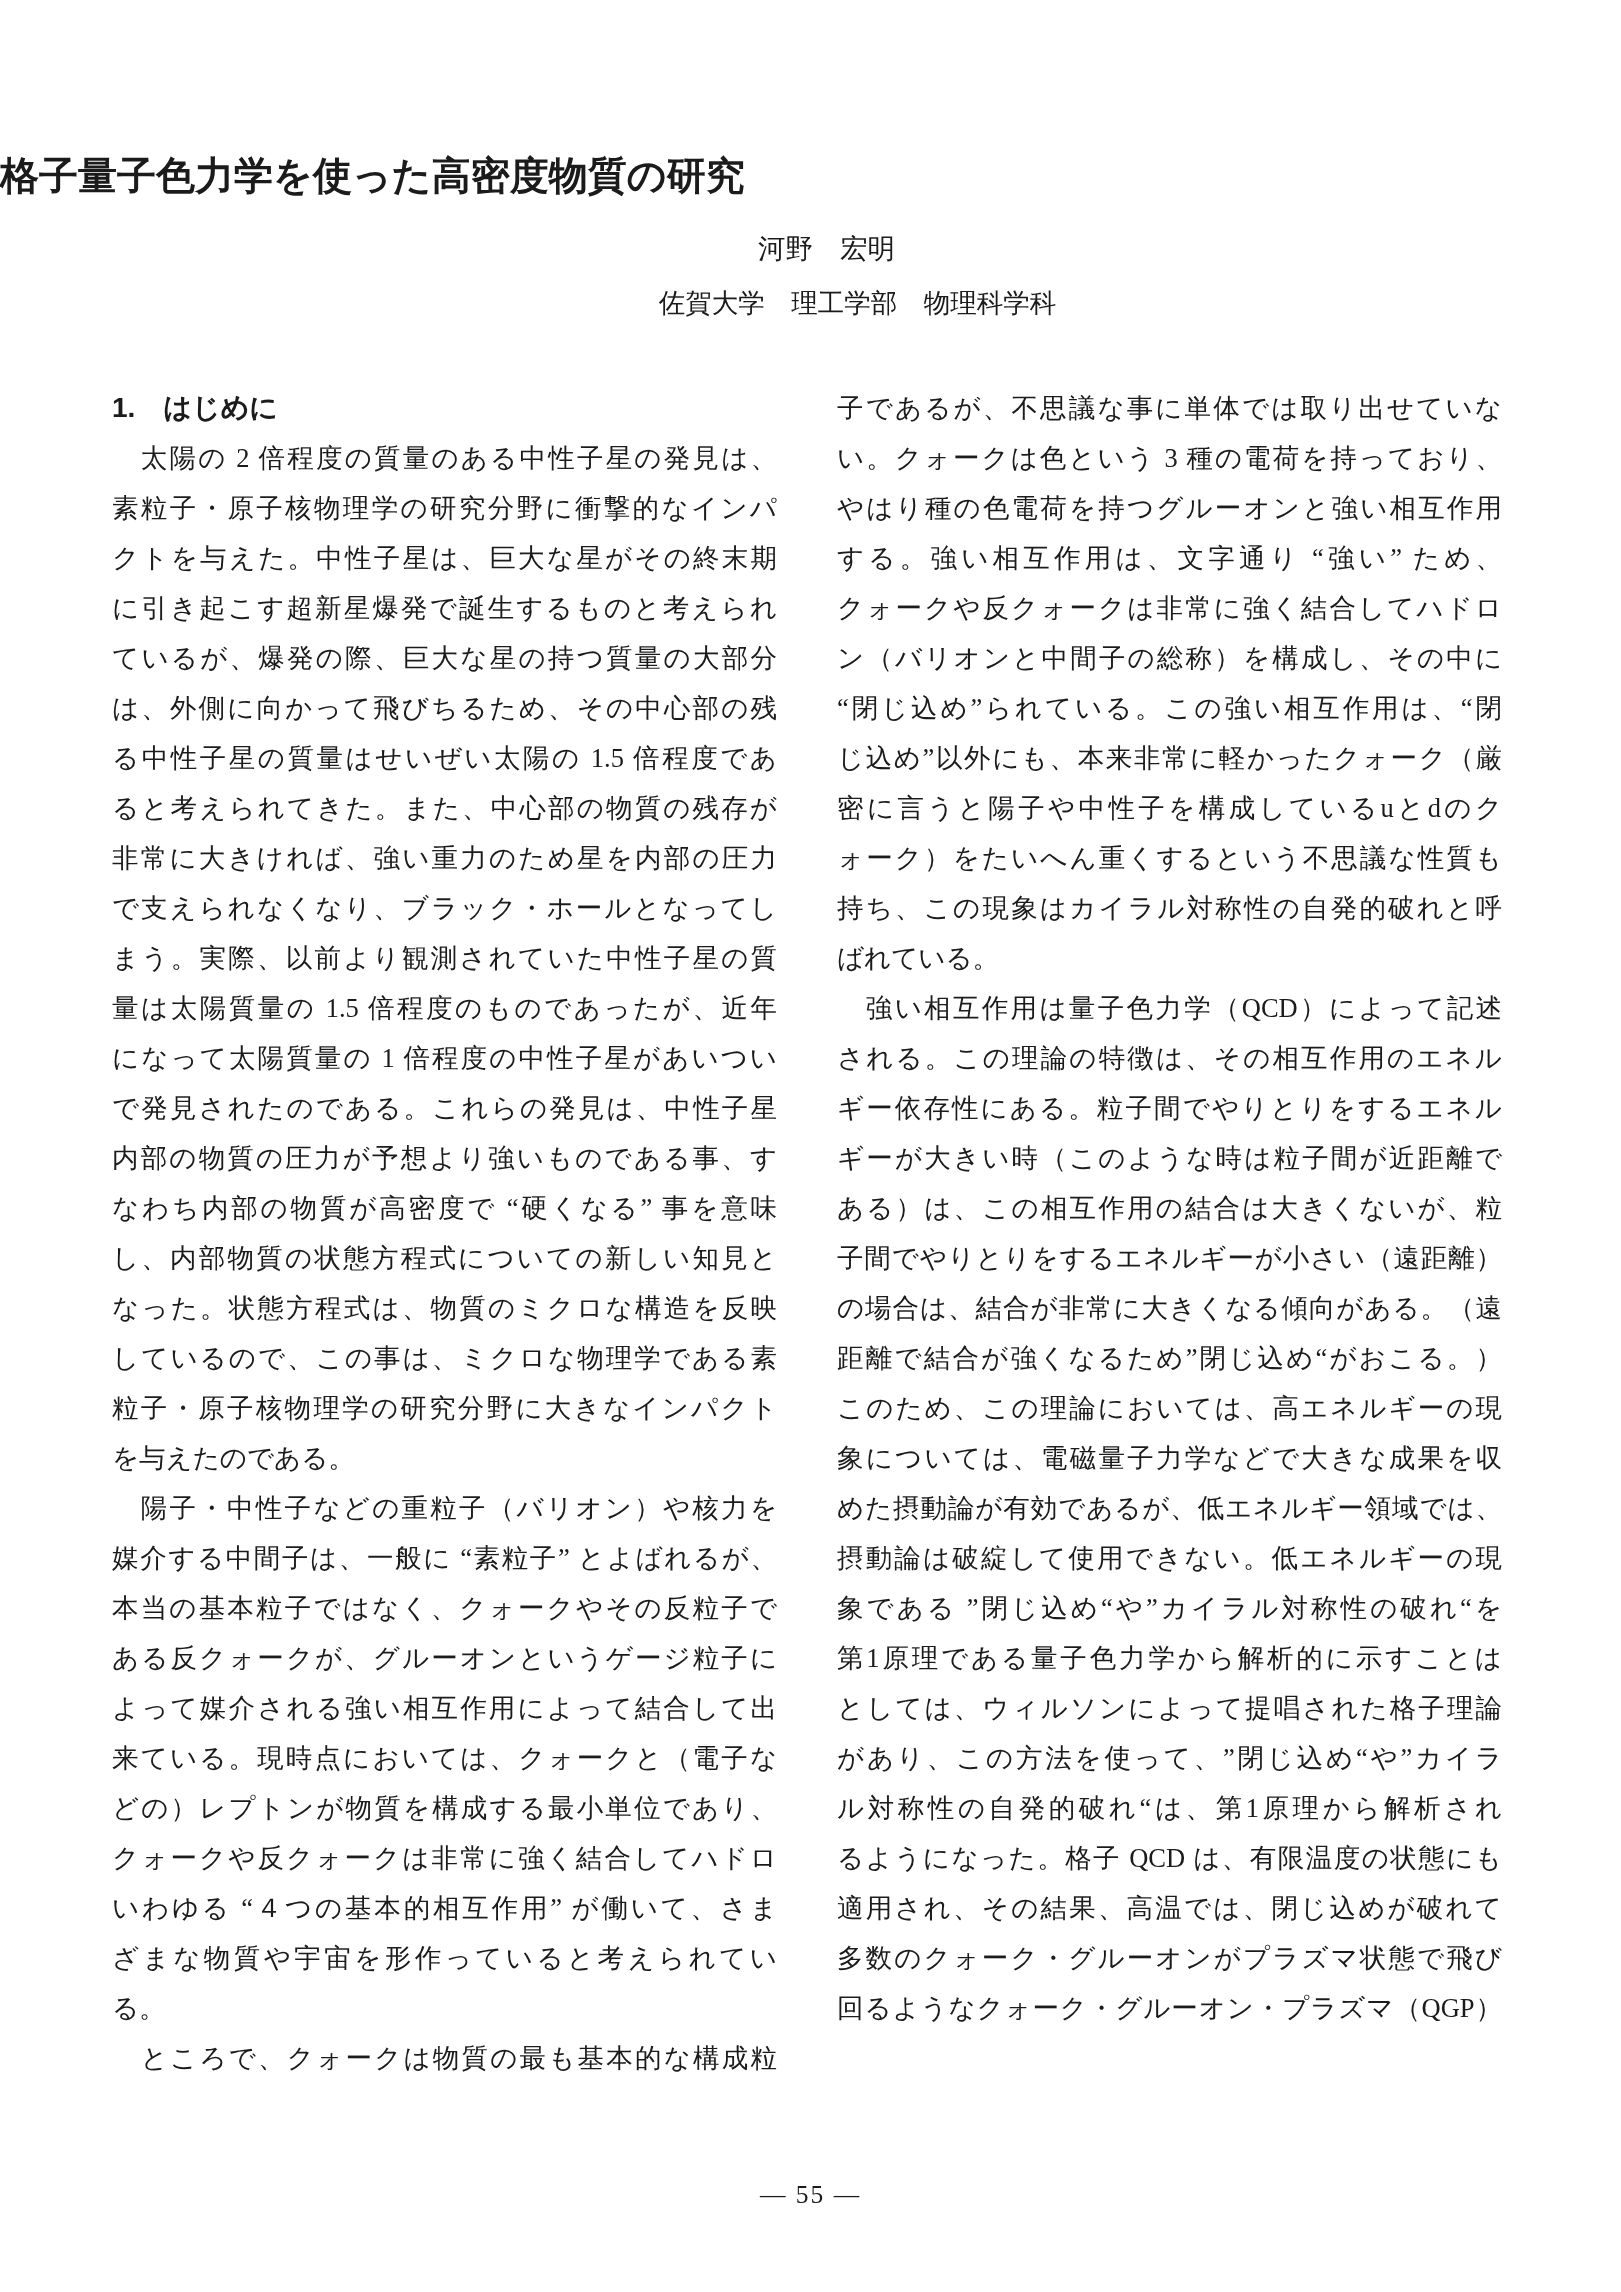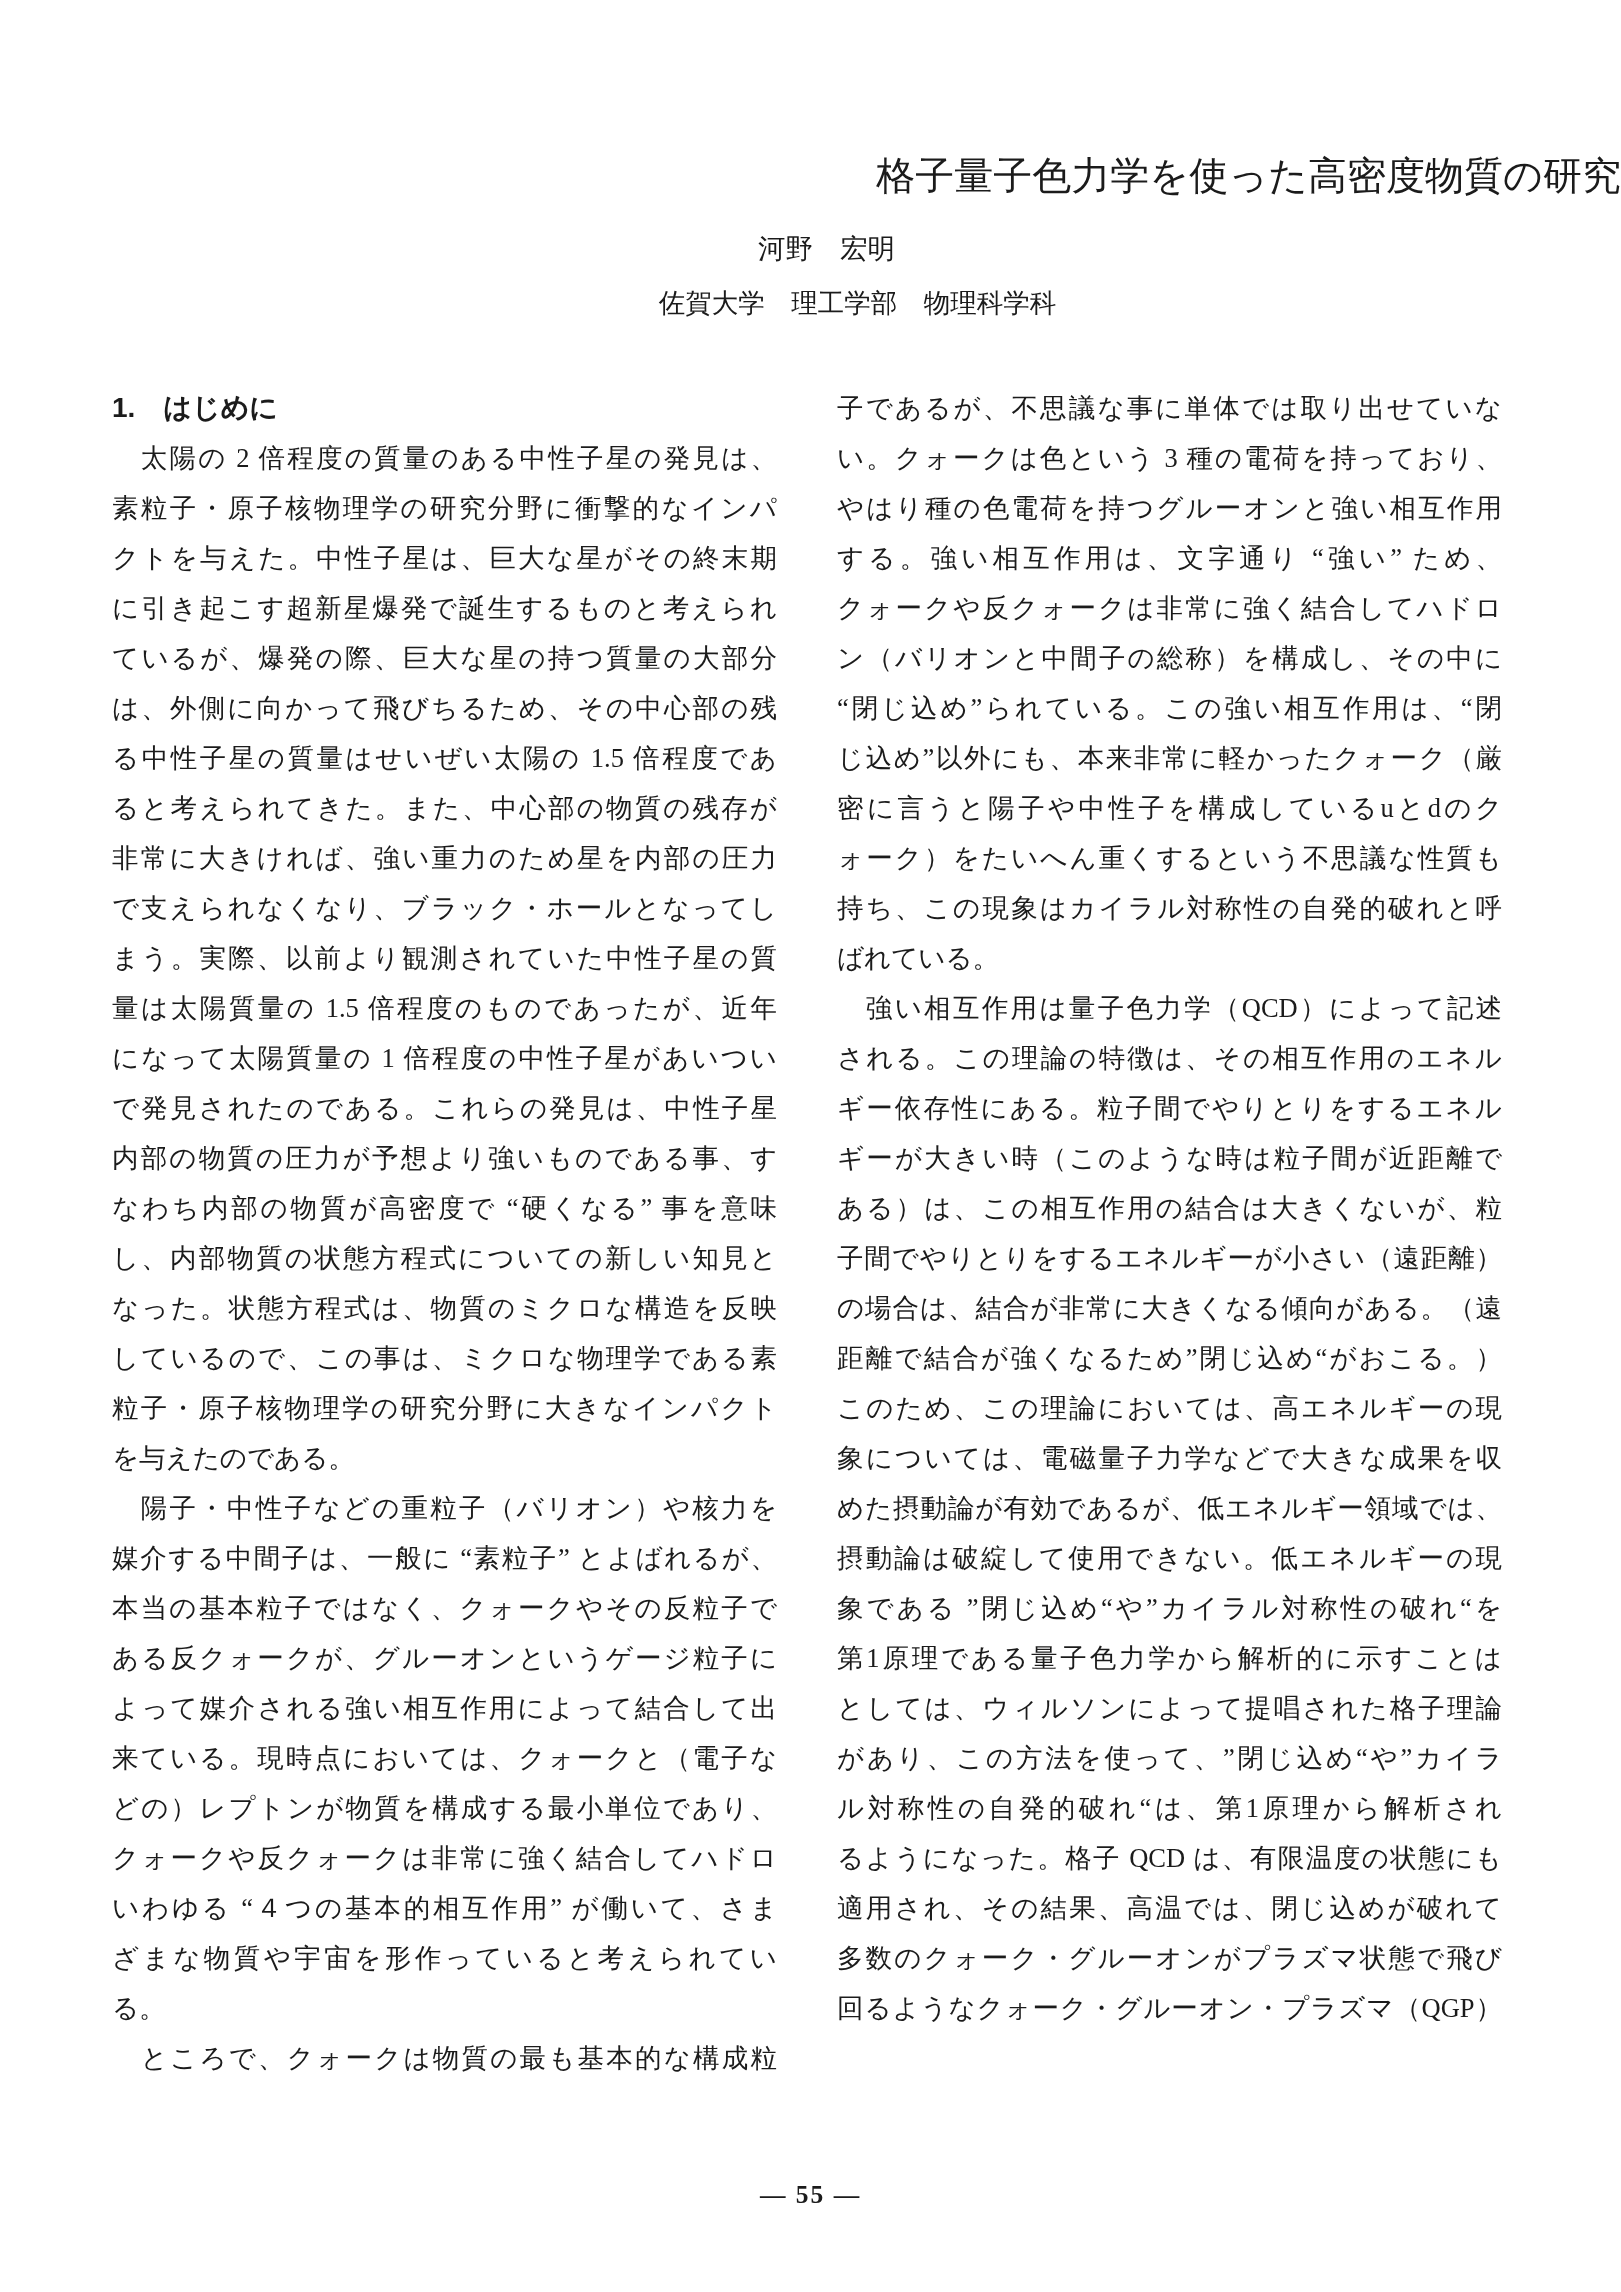--- a/index.html
+++ b/index.html
@@ -8,23 +8,23 @@
     width: 1621px;
     height: 2293px;
     background: #ffffff;
     color: #1b1b1b;
     font-family: "Liberation Serif", "DejaVu Serif", serif;
     overflow: hidden;
   }
   .title {
     position: absolute;
     top: 123px; left: 0; width: 100%;
-    text-align: right;
+    text-align: left;
     font-family: "Liberation Sans", "DejaVu Sans", sans-serif;
-    font-weight: normal;
+    font-weight: bold;
     font-size: 39px;
     letter-spacing: 0px;
   }
   .author {
     position: absolute;
     top: 231px; left: 0; width: 100%;
     text-align: center;
     font-size: 27.4px;
     padding-left: 16px;
   }
@@ -60,21 +60,20 @@
   .line.fill {
     text-align: justify;
     text-align-last: justify;
   }
   .page-number {
     position: absolute;
     top: 2180px; left: 0; width: 100%;
     text-align: center;
     font-size: 25.5px;
     letter-spacing: 2px;
-    font-weight: bold;
   }
 </style>
 </head>
 <body>
 
 <div class="page">
 
   <h1 class="title">格子量子色力学を使った高密度物質の研究</h1>
 
   <div class="author">河野　宏明</div>

